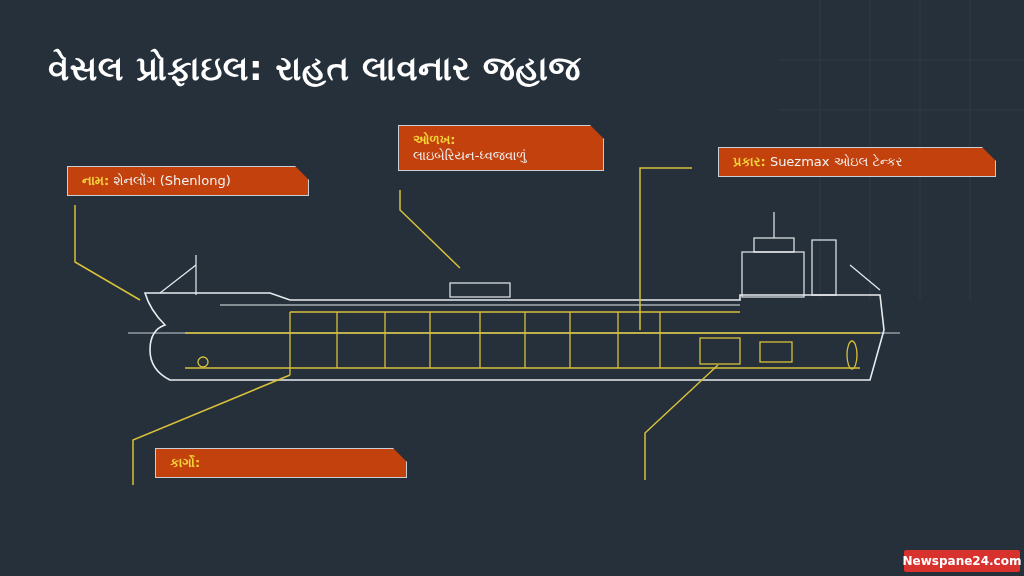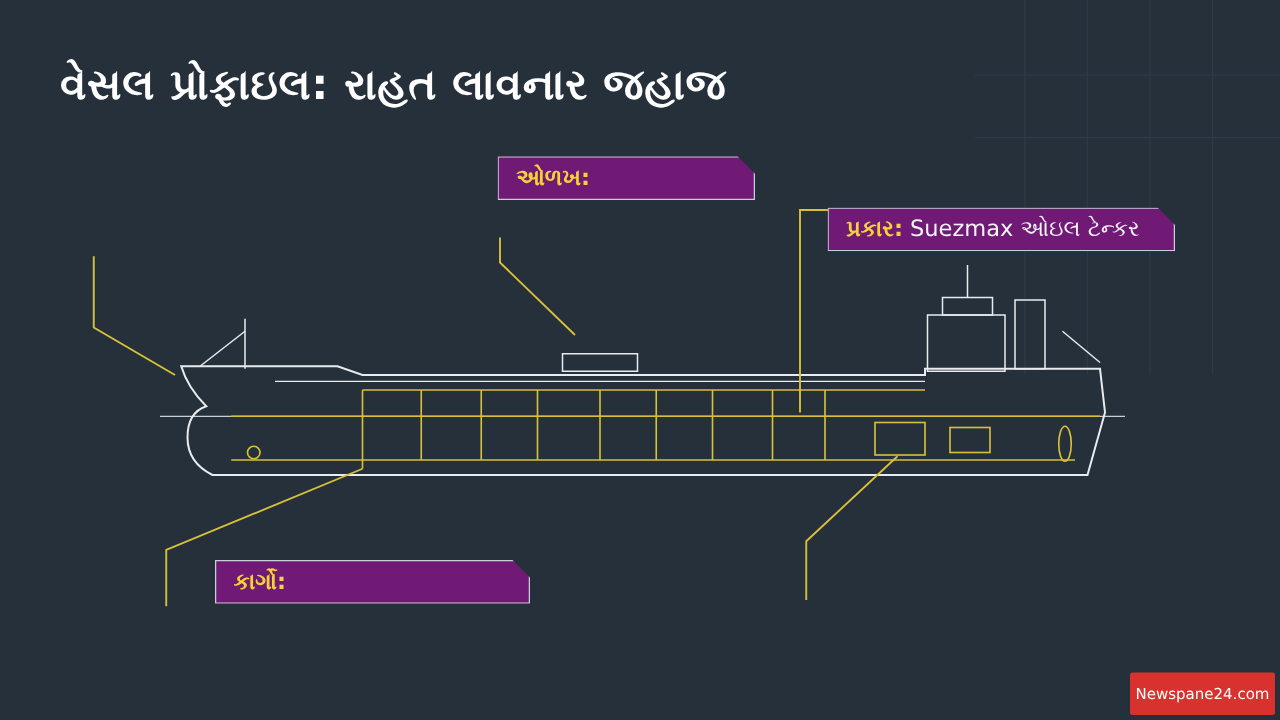--- a/index.html
+++ b/index.html
@@ -7,29 +7,29 @@
     width:1024px; height:576px; overflow:hidden; position:relative;
     background:#25303b;
     font-family: "DejaVu Sans", sans-serif;
   }
   .canvas { position:absolute; inset:0; }
   .title {
     position:absolute; left:48px; top:48px;
     font-size:34px; font-weight:bold; color:#ffffff; letter-spacing:0.5px;
   }
   .callout {
-    position:absolute; border:1.5px solid #c9cfd6; background:#701a75;
-    color:#f2f4f6; font-size:18px; padding:6px 14px;
+    position:absolute; border:1.5px solid #c9cfd6; background:#c2410c;
+    color:#f2f4f6; font-size:13px; padding:6px 14px;
     clip-path: polygon(0 0, calc(100% - 14px) 0, 100% 14px, 100% 100%, 0 100%);
   }
   .callout .lbl { color:#f5d13a; font-weight:bold; }
   .callout .arrow { color:#f5d13a; font-weight:bold; }
   .watermark {
-    position:absolute; right:4px; bottom:4px; width:116px; height:34px;
-    background:#d8322e; color:#fff; font-size:12px; font-weight:normal;
+    position:absolute; right:4px; bottom:4px; width:116px; height:22px;
+    background:#d8322e; color:#fff; font-size:12px; font-weight:bold;
     display:flex; align-items:center; justify-content:center; border-radius:2px;
   }
   svg { position:absolute; left:0; top:0; }
 </style>
 </head>
 <body>
 
 <div class="canvas">
 
   <svg width="1024" height="576">
@@ -83,29 +83,34 @@
       <polyline points="75,205 75,262 140,300"></polyline>
       <polyline points="400,190 400,210 460,268"></polyline>
       <polyline points="692,168 640,168 640,330"></polyline>
       <polyline points="133,485 133,440 290,375"></polyline>
       <polyline points="645,480 645,433 718,365"></polyline>
     </g>
   </svg>
 
   <div class="title">વેસલ પ્રોફાઇલ: રાહત લાવનાર જહાજ</div>
 
+  <div class="callout" style="left:67px;top:166px;width:212px;">
+    <span class="lbl">નામ:</span>
+    <span>શેનલોંગ (Shenlong)</span>
+  </div>
 
   <div class="callout" style="left:398px;top:125px;width:176px;">
     <div class="lbl">ઓળખ:</div>
+    <div>લાઇબેરિયન-ધ્વજવાળું</div>
   </div>
 
-  <div class="callout" style="left:662px;top:147px;width:248px;margin-top:19px;">
+  <div class="callout" style="left:718px;top:147px;width:248px;">
     <span class="lbl">પ્રકાર:</span>
     <span>Suezmax ઓઇલ ટેન્કર</span>
   </div>
 
-  <div class="callout" style="left:172px;top:448px;width:222px;">
+  <div class="callout" style="left:155px;top:448px;width:222px;">
     <div class="lbl">કાર્ગો:</div>
   </div>
 
 
   <div class="watermark">Newspane24.com</div>
 </div>
 
 </body></html>

